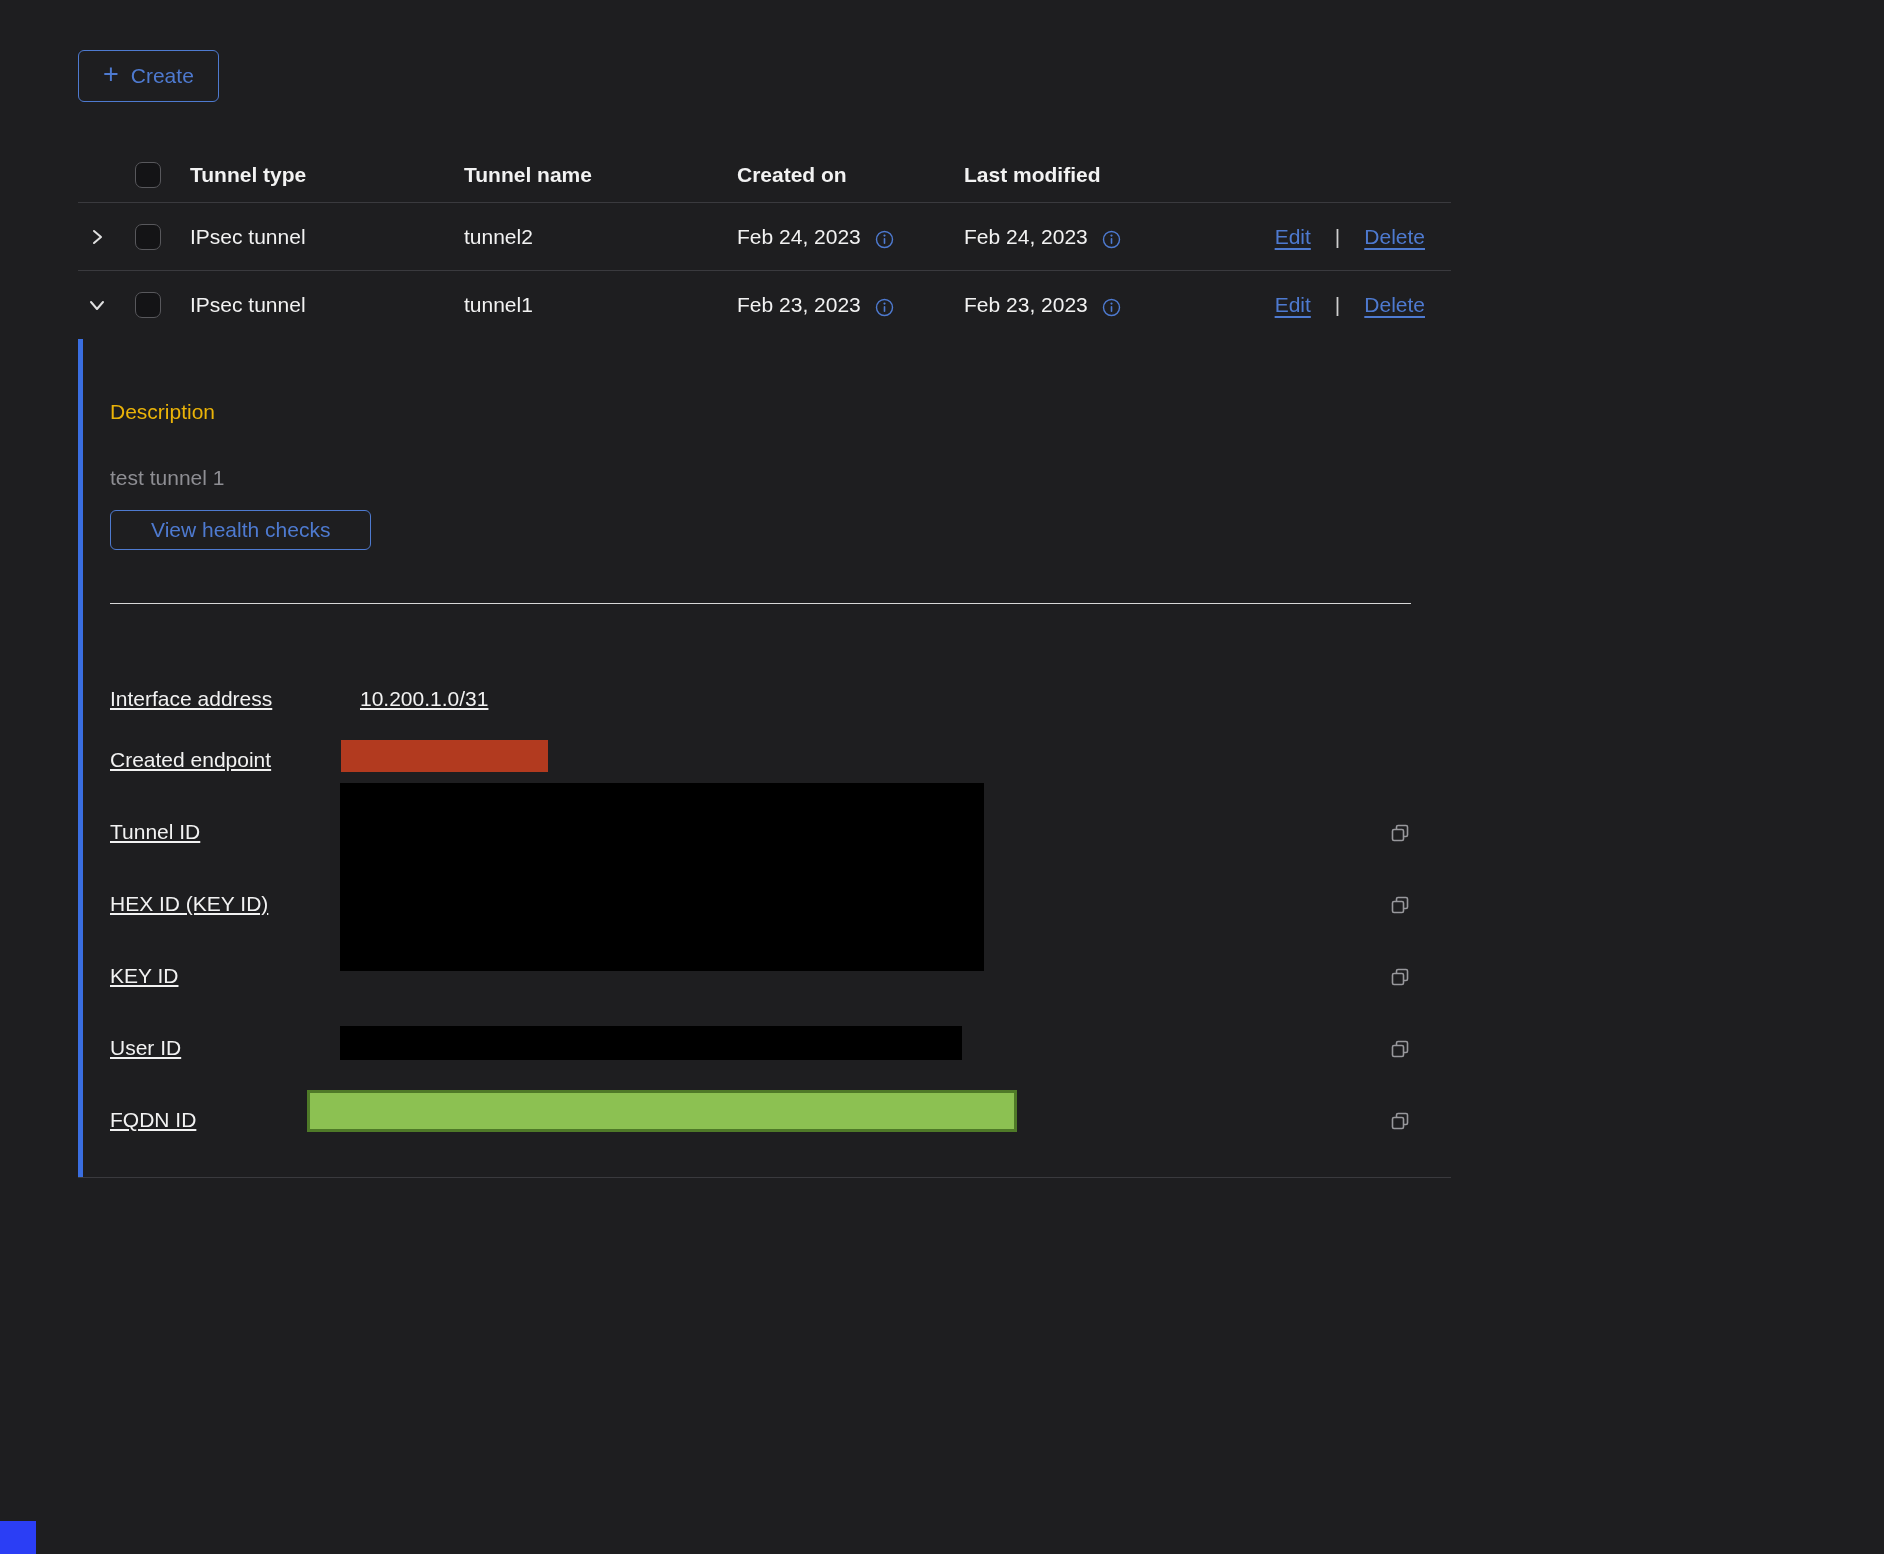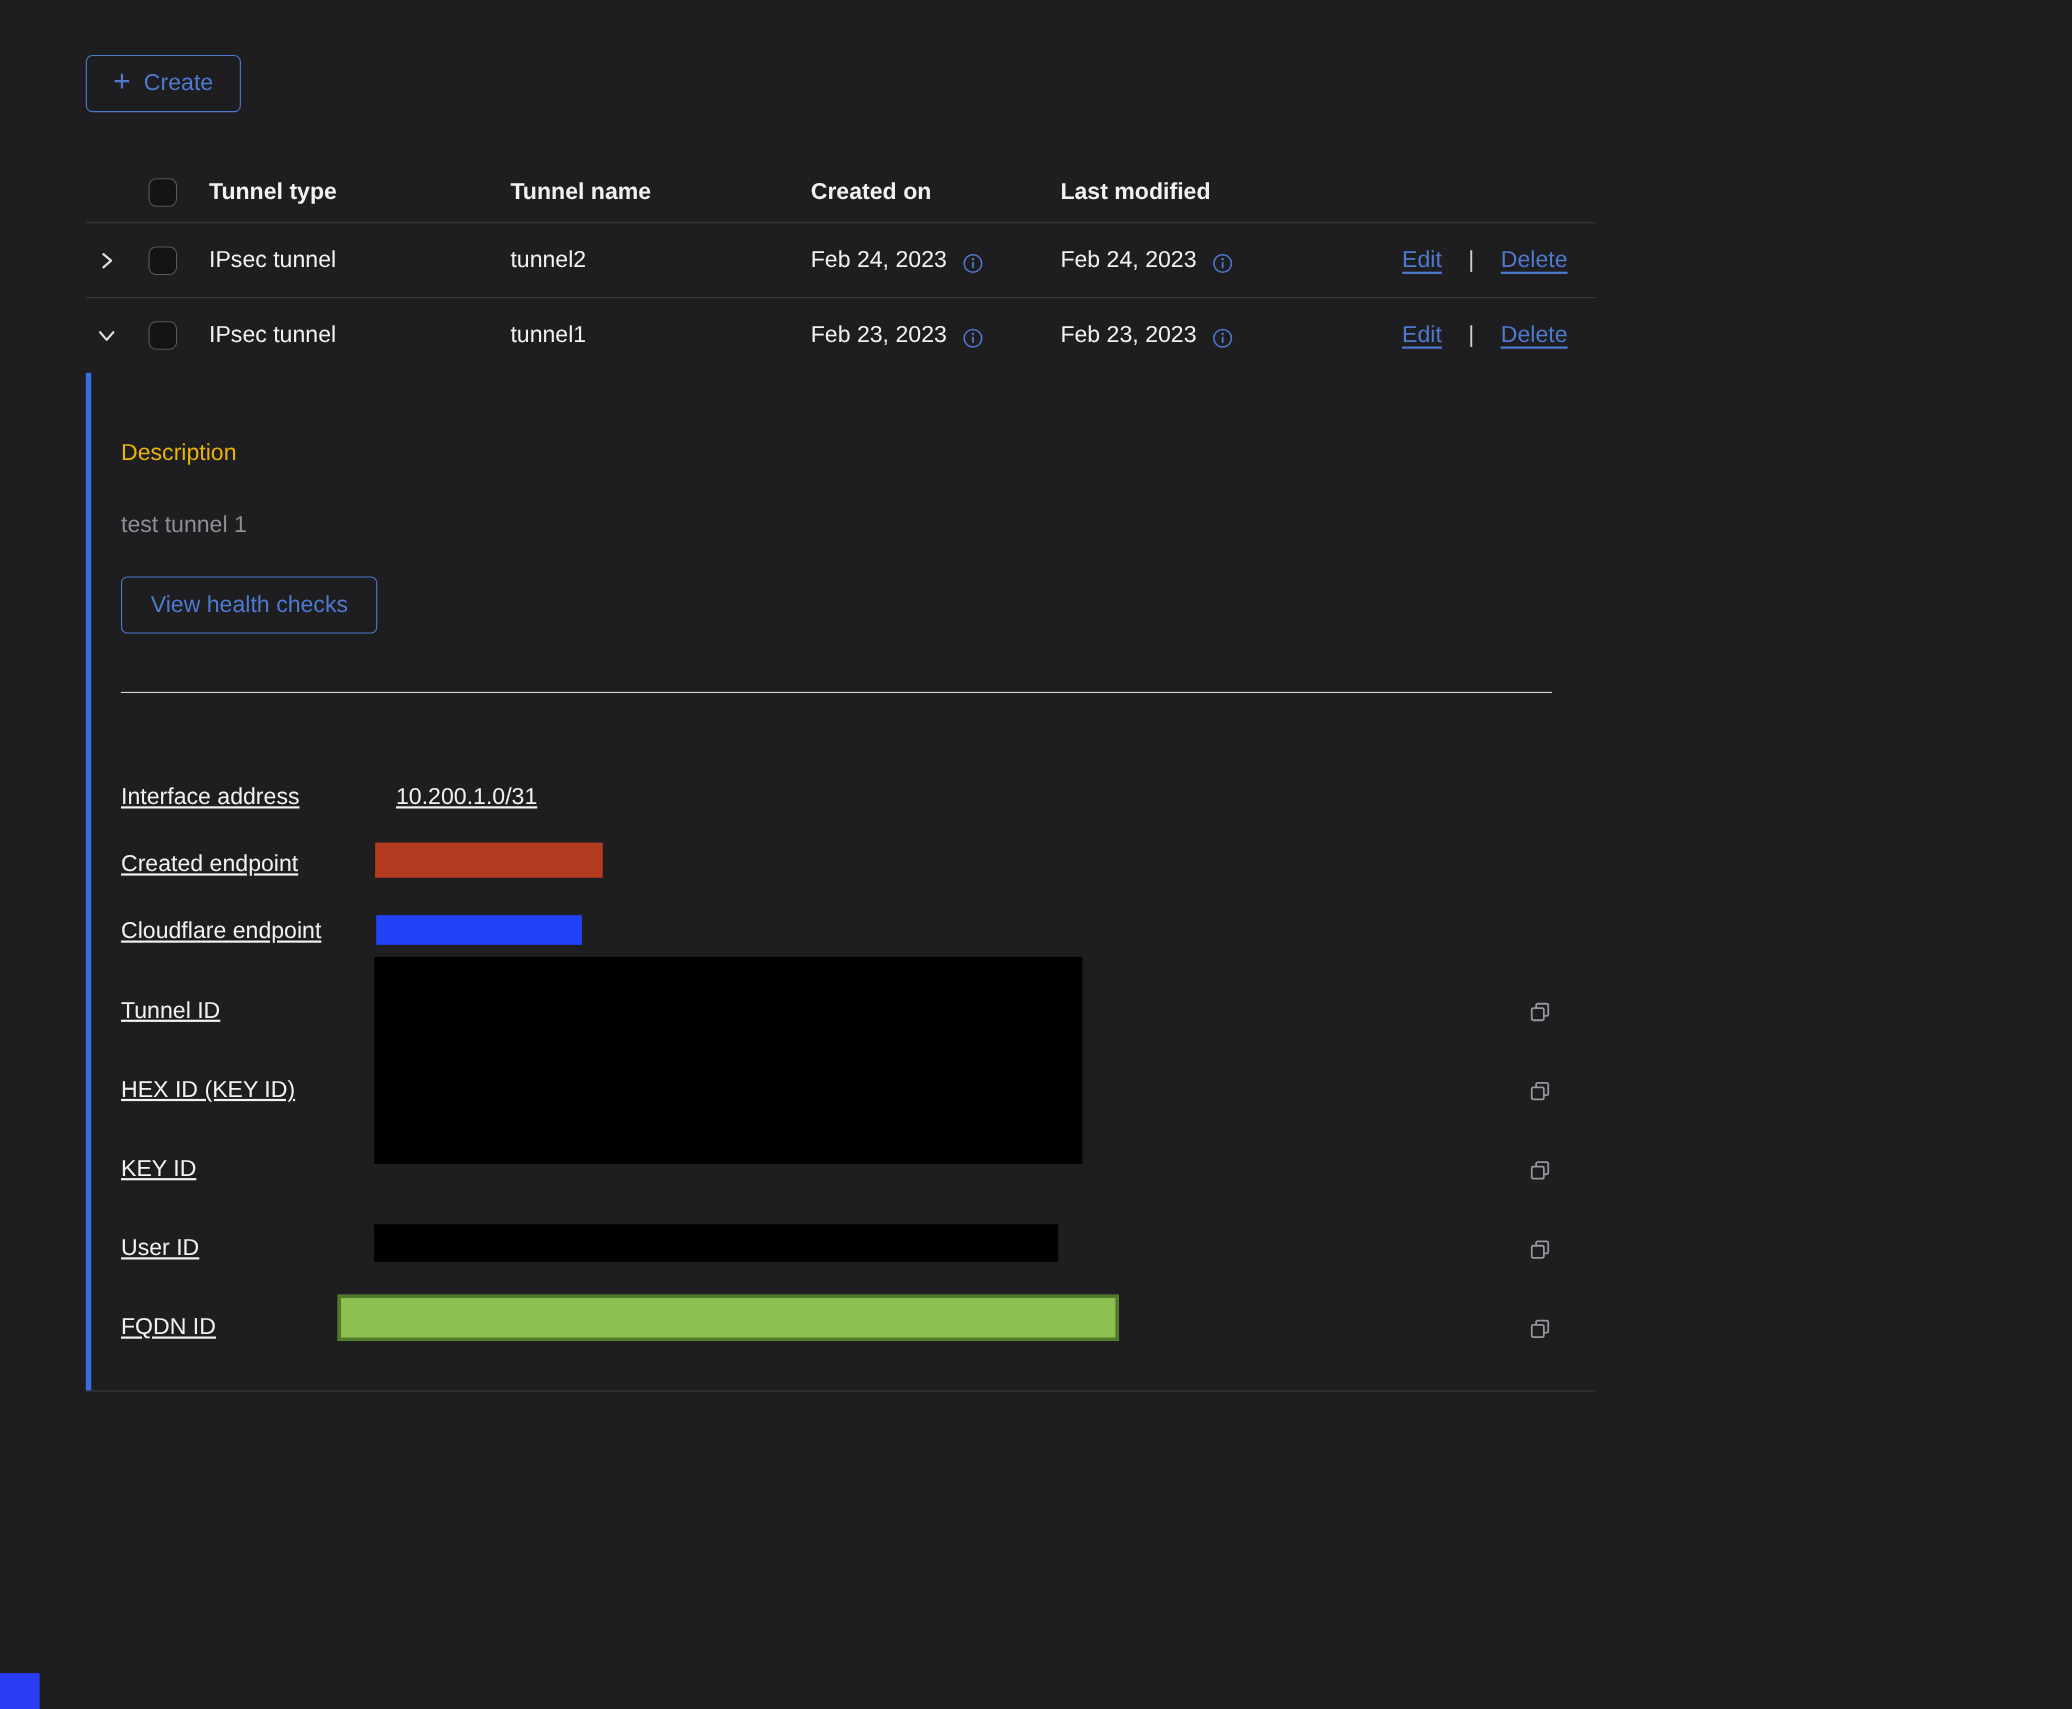--- a/index.html
+++ b/index.html
@@ -71,23 +71,23 @@
   .sep { color: #cfcfcf; }
 
   
   .details {
     border-left: 5px solid #3a6ee0;
     padding: 28px 40px 45px 27px;
   }
   .d-title { font-size: 21px; font-weight: 400; color: #eab308; margin-top: 33px; }
   .d-desc  { margin-top: 42px; font-size: 21px; color: #8e8e93; }
   .health-btn {
-    margin-top: 34px;
-    height: 52px;
-    padding: 0 26px;
+    margin-top: 20px;
+    height: 40px;
+    padding: 0 40px;
     border: 1px solid #4e7ad0;
     border-radius: 6px;
     color: #4e7ad0;
     background: transparent;
     font-size: 21px;
     font-family: inherit;
     cursor: pointer;
     display: block;
   }
   .divider { margin-top: 53px; height: 1px; background: #d8d8d8; }
@@ -240,26 +240,20 @@
           </div>
         </div>
 
         <div class="frow">
           <div class="flabel">Created endpoint</div>
           <div class="fvalue">
             <div class="redact-red"></div>
           </div>
         </div>
 
-        <div class="frow">
-          <div class="flabel">Cloudflare endpoint</div>
-          <div class="fvalue">
-            <div class="redact-blue"></div>
-          </div>
-        </div>
 
         <div class="id-group">
           <div class="black-block"></div>
 
           <div class="frow tall">
             <div class="flabel">Tunnel ID</div>
             <button class="copy-btn">
               <svg width="20" height="20" viewBox="0 0 20 20" fill="none" stroke="#98989c" stroke-width="1.6">
                   <rect x="6.5" y="2.5" width="11" height="11" rx="1.5"></rect>
                   <rect x="2.5" y="6.5" width="11" height="11" rx="1.5" fill="#1e1e20"></rect>

